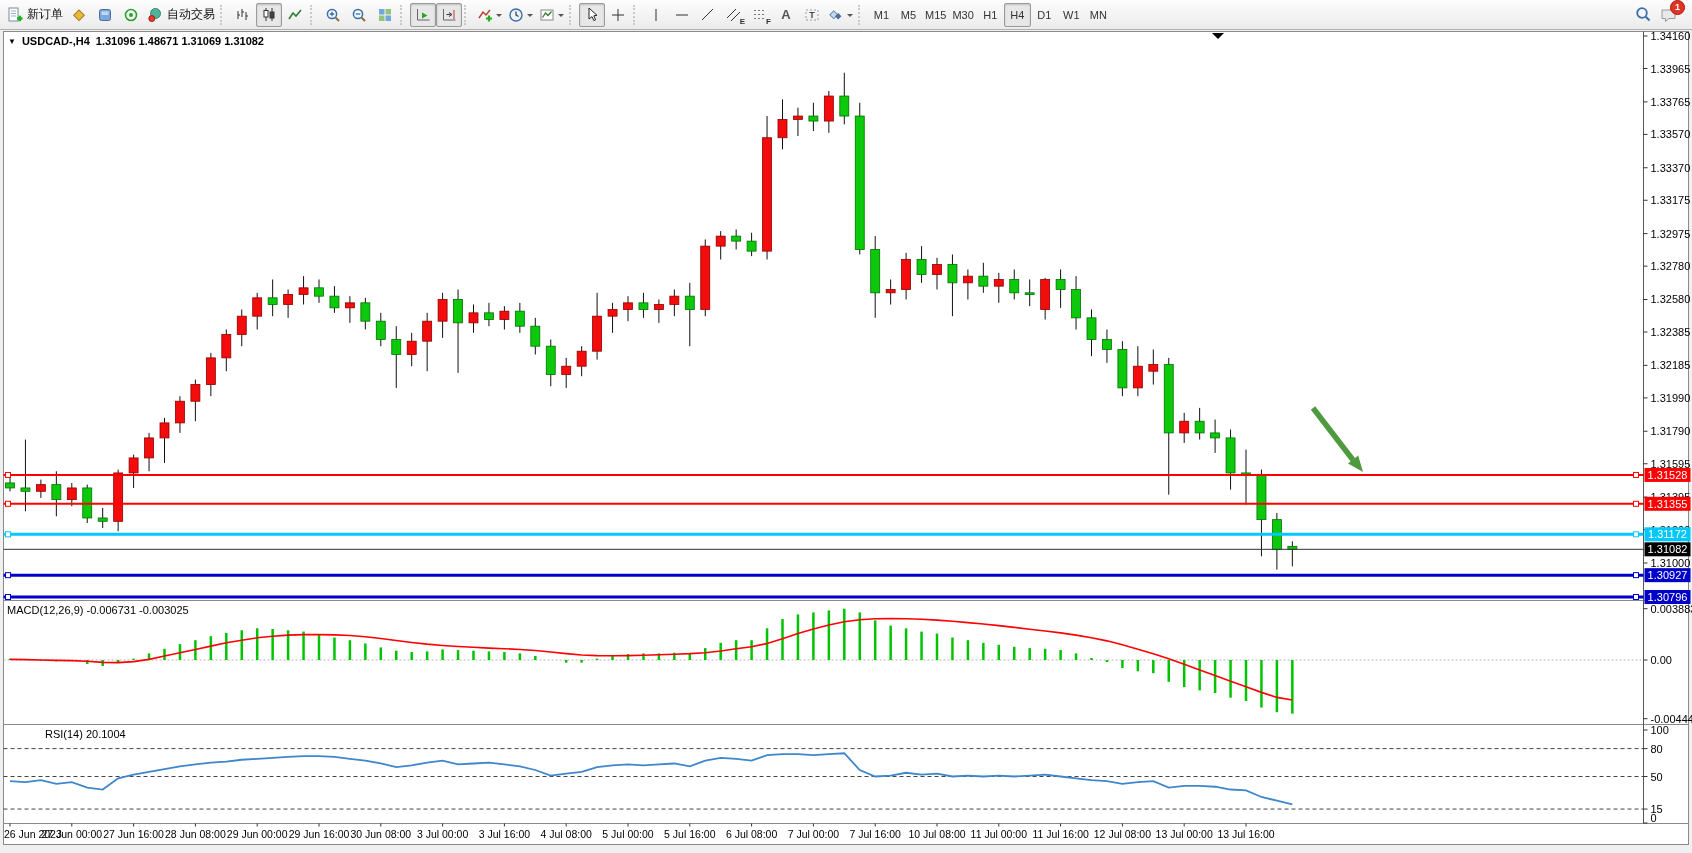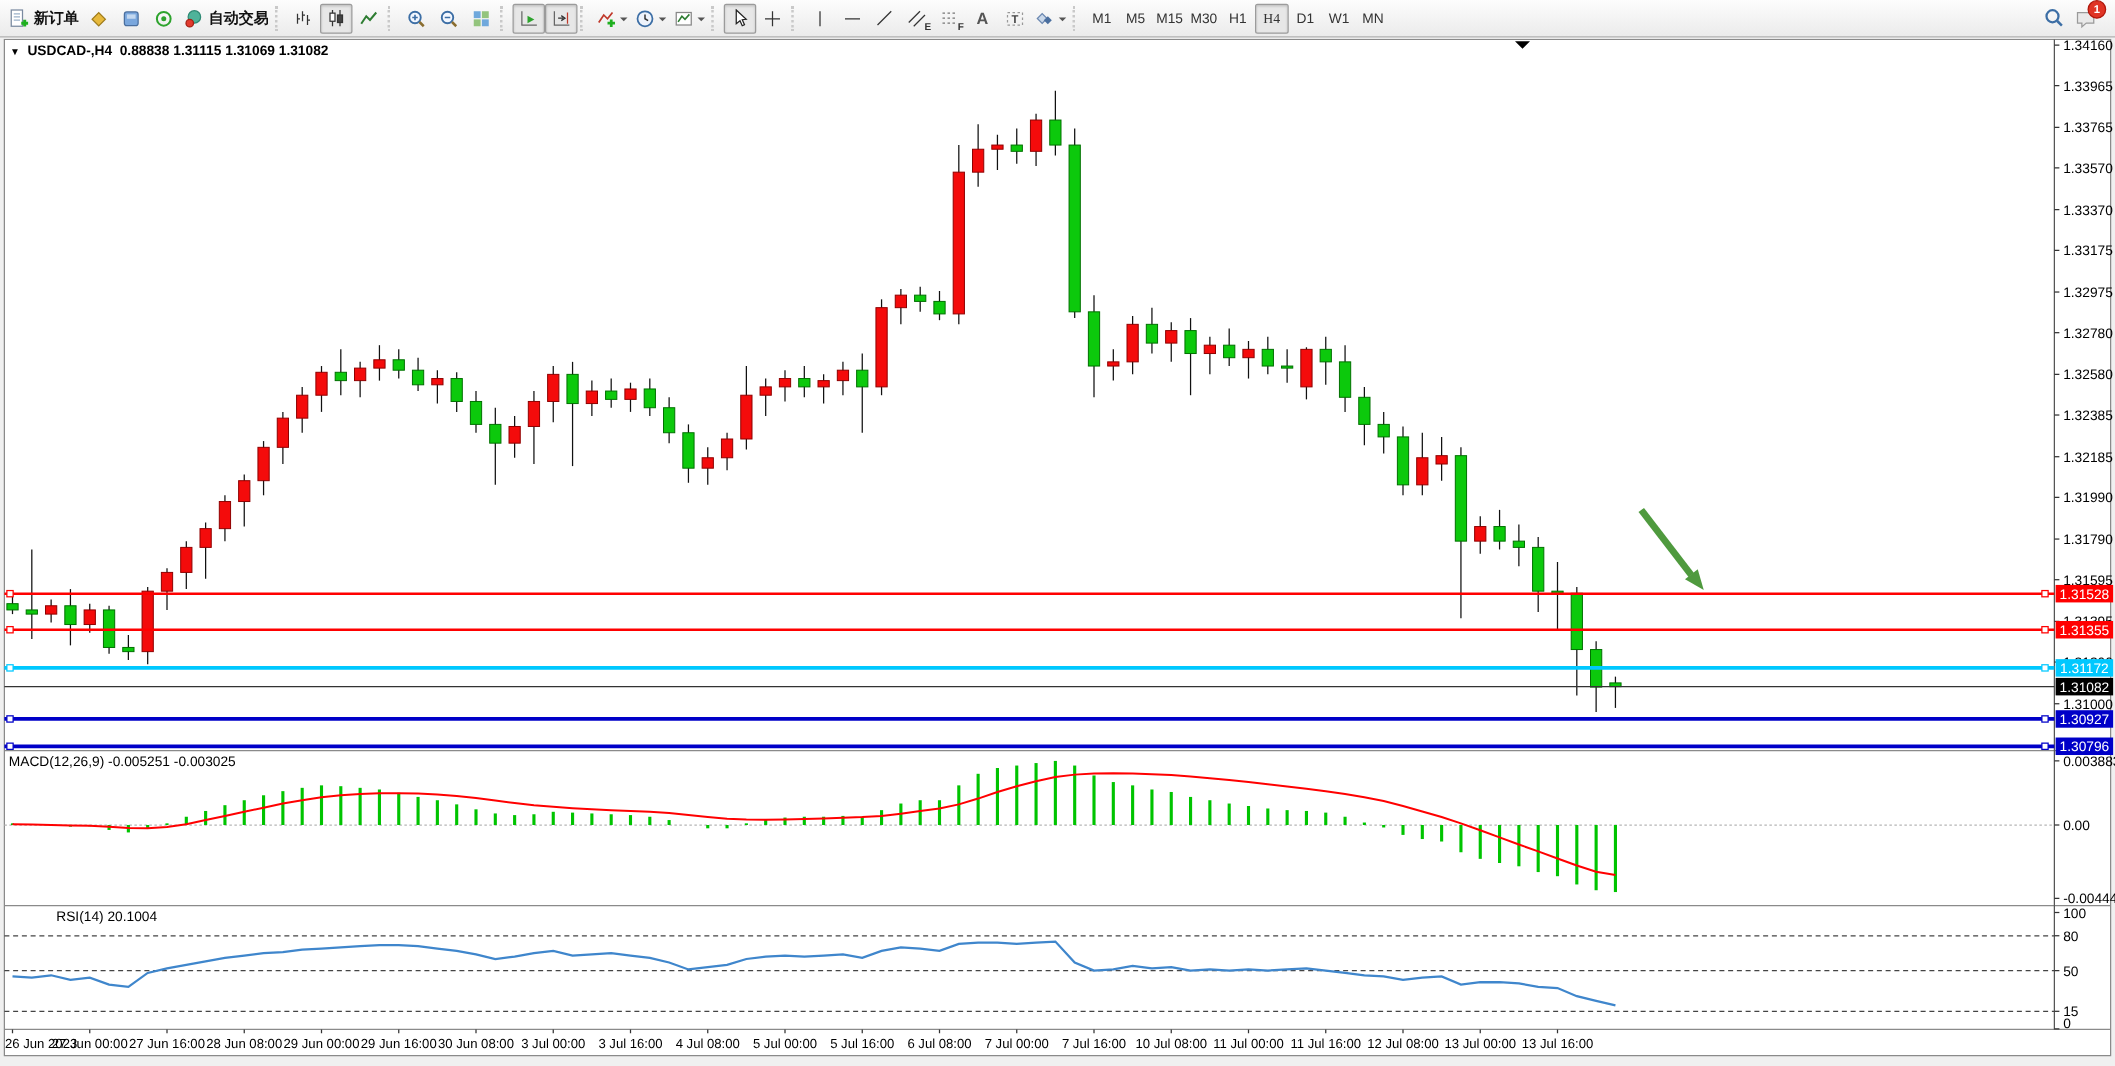--- a/index.html
+++ b/index.html
@@ -3,22 +3,22 @@
 <meta charset="utf-8">
 <style>
   html,body{margin:0;padding:0;width:1692px;height:853px;overflow:hidden;background:#f0f0f0;
     font-family:"Liberation Sans",sans-serif;-webkit-font-smoothing:antialiased;}
   
   .tb{position:absolute;left:0;top:0;width:1692px;height:30px;display:flex;align-items:center;
     background:linear-gradient(#fdfdfd,#ebebeb);border-bottom:1px solid #b0b0b0;padding:0 4px;box-sizing:border-box;}
   .grip{width:4px;height:20px;border-left:2px dotted #c9c9c9;margin:0 4px 0 2px;flex:0 0 auto;}
   .btn{height:24px;min-width:26px;display:flex;align-items:center;justify-content:center;
     border:1px solid transparent;border-radius:2px;font-size:11px;color:#222;flex:0 0 auto;position:relative;padding:0 2px;box-sizing:border-box;}
-  .btn.active{border-color:#9b9b9b;background:#e7e7e7;box-shadow:inset 0 1px 2px rgba(0,0,0,.18);font-family:Liberation Serif, serif;}
-  .btn .cjk{font-size:12px;margin-left:4px;color:#111;white-space:nowrap;font-weight:bold;}
+  .btn.active{border-color:#9b9b9b;background:#e7e7e7;box-shadow:inset 0 1px 2px rgba(0,0,0,.18);}
+  .btn .cjk{font-size:12px;margin-left:4px;color:#111;white-space:nowrap;}
   .caret{width:0;height:0;border:3px solid transparent;border-top-color:#555;margin-left:3px;margin-top:4px;}
   .tf{min-width:27px;color:#333;}
   .badge-letter{position:absolute;right:1px;bottom:0;font-size:8px;font-weight:bold;color:#333;line-height:8px;}
   .right-group{margin-left:auto;display:flex;align-items:center;}
   .chat-badge{position:absolute;right:-4px;top:-4px;width:13px;height:13px;border-radius:50%;
     background:#e03425;color:#fff;font-size:9px;font-weight:bold;display:flex;align-items:center;justify-content:center;border:1px solid #b0170c;}
   
   #chart-wrap{position:absolute;left:0;top:31px;width:1692px;height:822px;}
   #chart-svg{position:absolute;left:0;top:0;}
   .ohlc-header{position:absolute;left:8px;top:4px;font-size:11px;font-weight:bold;color:#000;display:flex;gap:6px;align-items:center;}
@@ -635,17 +635,17 @@
       <line x1="3.5" y1="717.6" x2="1643.5" y2="717.6" stroke="#444" stroke-width="1" stroke-dasharray="4 3"></line>
       <line x1="3.5" y1="745.5" x2="1643.5" y2="745.5" stroke="#444" stroke-width="1" stroke-dasharray="4 3"></line>
       <line x1="3.5" y1="778.05" x2="1643.5" y2="778.05" stroke="#444" stroke-width="1" stroke-dasharray="4 3"></line>
       <polyline points="10,750.15 25.45,751.08 40.9,749.22 56.349999999999994,752.94 71.8,751.08 87.25,756.66 102.69999999999999,758.52 118.14999999999999,747.36 133.6,743.64 149.04999999999998,740.85 164.5,738.06 179.95,735.27 195.39999999999998,733.41 210.85,731.55 226.29999999999998,730.62 241.75,728.76 257.2,727.83 272.65,726.9 288.09999999999997,725.97 303.55,725.04 319,725.04 334.45,725.97 349.9,727.83 365.34999999999997,729.69 380.79999999999995,732.48 396.25,736.2 411.7,734.34 427.15,731.55 442.59999999999997,729.69 458.04999999999995,733.41 473.5,732.48 488.95,731.55 504.4,733.41 519.8499999999999,735.27 535.3,738.99 550.75,744.57 566.1999999999999,742.71 581.65,740.85 597.1,736.2 612.55,734.34 628,733.41 643.4499999999999,734.34 658.9,733.41 674.35,732.48 689.8,735.27 705.25,729.69 720.6999999999999,726.9 736.15,727.83 751.5999999999999,729.69 767.05,724.11 782.5,723.18 797.9499999999999,723.18 813.4,724.11 828.8499999999999,723.18 844.3,722.25 859.75,738.99 875.1999999999999,745.5 890.65,744.57 906.0999999999999,741.78 921.55,743.64 937,742.71 952.4499999999999,745.5 967.9,744.57 983.3499999999999,745.5 998.8,744.57 1014.25,745.5 1029.6999999999998,744.57 1045.1499999999999,743.64 1060.6,745.5 1076.05,747.36 1091.5,749.22 1106.95,750.15 1122.3999999999999,752.94 1137.85,751.08 1153.3,750.15 1168.75,756.66 1184.2,754.8 1199.6499999999999,754.8 1215.1,755.73 1230.55,758.52 1246,759.45 1261.45,765.96 1276.8999999999999,769.68 1292.35,773.307" fill="none" stroke="#3f86cc" stroke-width="1.8"></polyline>
       <line x1="1313" y1="377" x2="1353" y2="429" stroke="#4f9a3e" stroke-width="5.5"></line>
       <polygon points="1363,441 1348,432.4 1358.2,424.4" fill="#4f9a3e"></polygon>
     </svg>
   <div class="ohlc-header">
     <span class="dd">▼</span>
     <span>USDCAD-,H4</span>
-    <span>0.88838 1.31115 1.31069 1.31082</span>
-  </div>
-  <div class="ind-label" id="macd-label">MACD(12,26,9) -0.005251 -0.003025</div>
+    <span>1.31096 1.48671 1.31069 1.31082</span>
+  </div>
+  <div class="ind-label" id="macd-label">MACD(12,26,9) -0.006731 -0.003025</div>
   <div class="ind-label" id="rsi-label">RSI(14) 20.1004</div>
 </div>
 
 </body></html>

